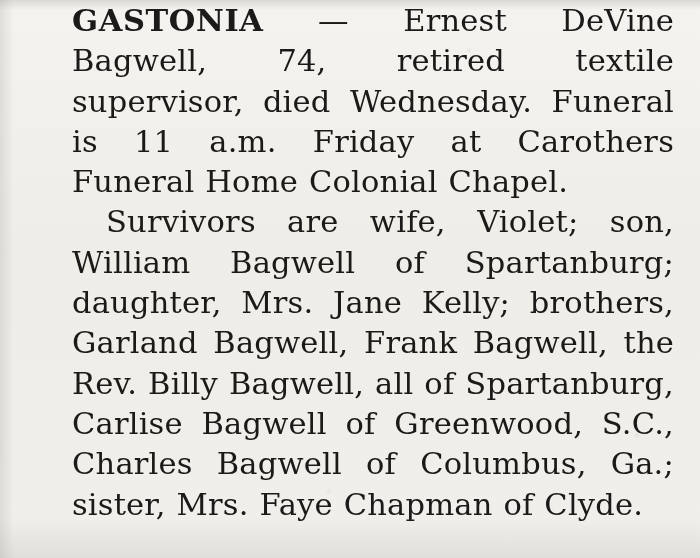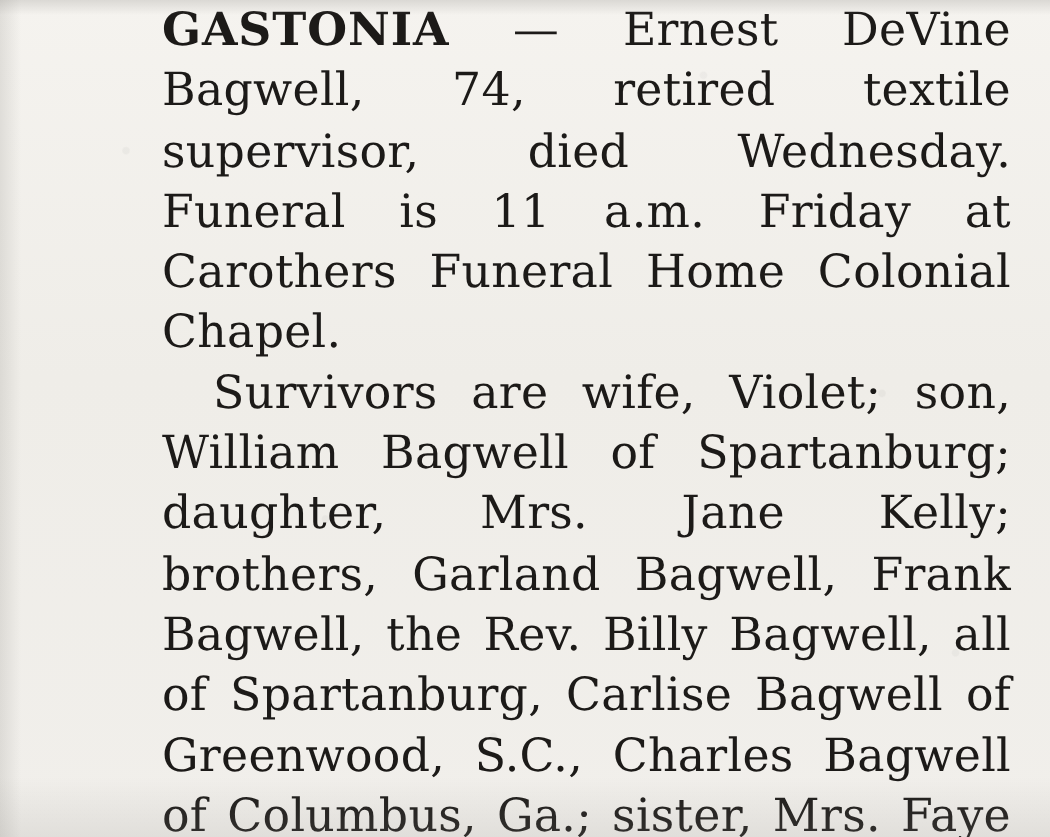--- a/index.html
+++ b/index.html
@@ -30,21 +30,21 @@
     box-sizing: border-box;
     padding: 0;
   }
   .clipping {
     position: absolute;
     left: 0;
     top: 0;
     width: 700px;
     height: 558px;
     box-sizing: border-box;
-    padding: 0px 26px 0 108px;
+    padding: 0px 26px 0 72px;
   }
   .obit-text {
     font-family: "DejaVu Serif", serif;
     font-size: 30.5px;
     line-height: 40.3px;
     color: #1c1a18;
     text-align: justify;
     text-justify: inter-word;
     letter-spacing: 0.2px;
     word-spacing: 1px;

